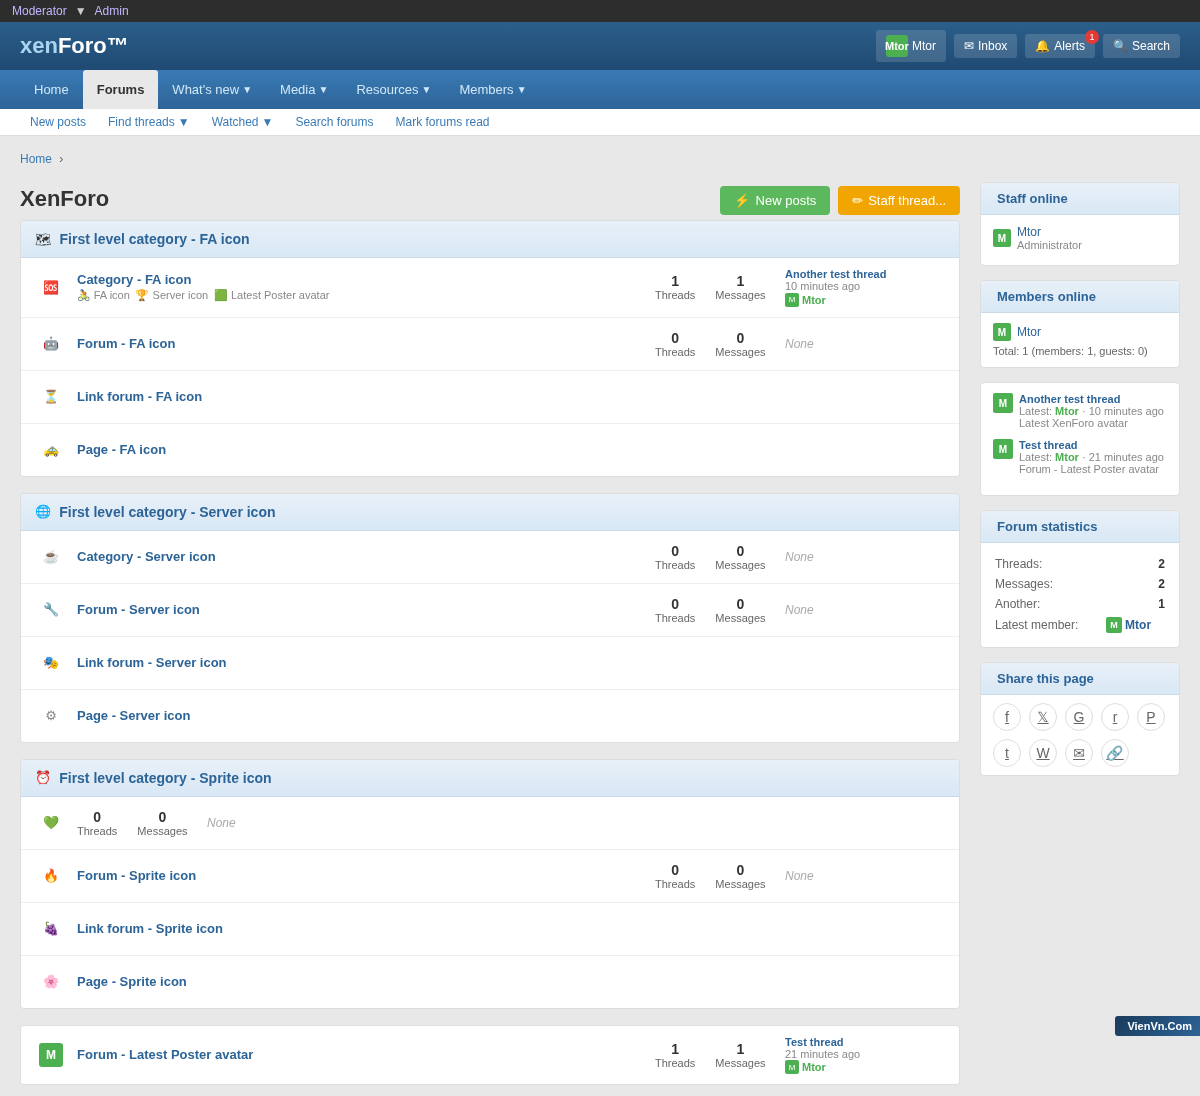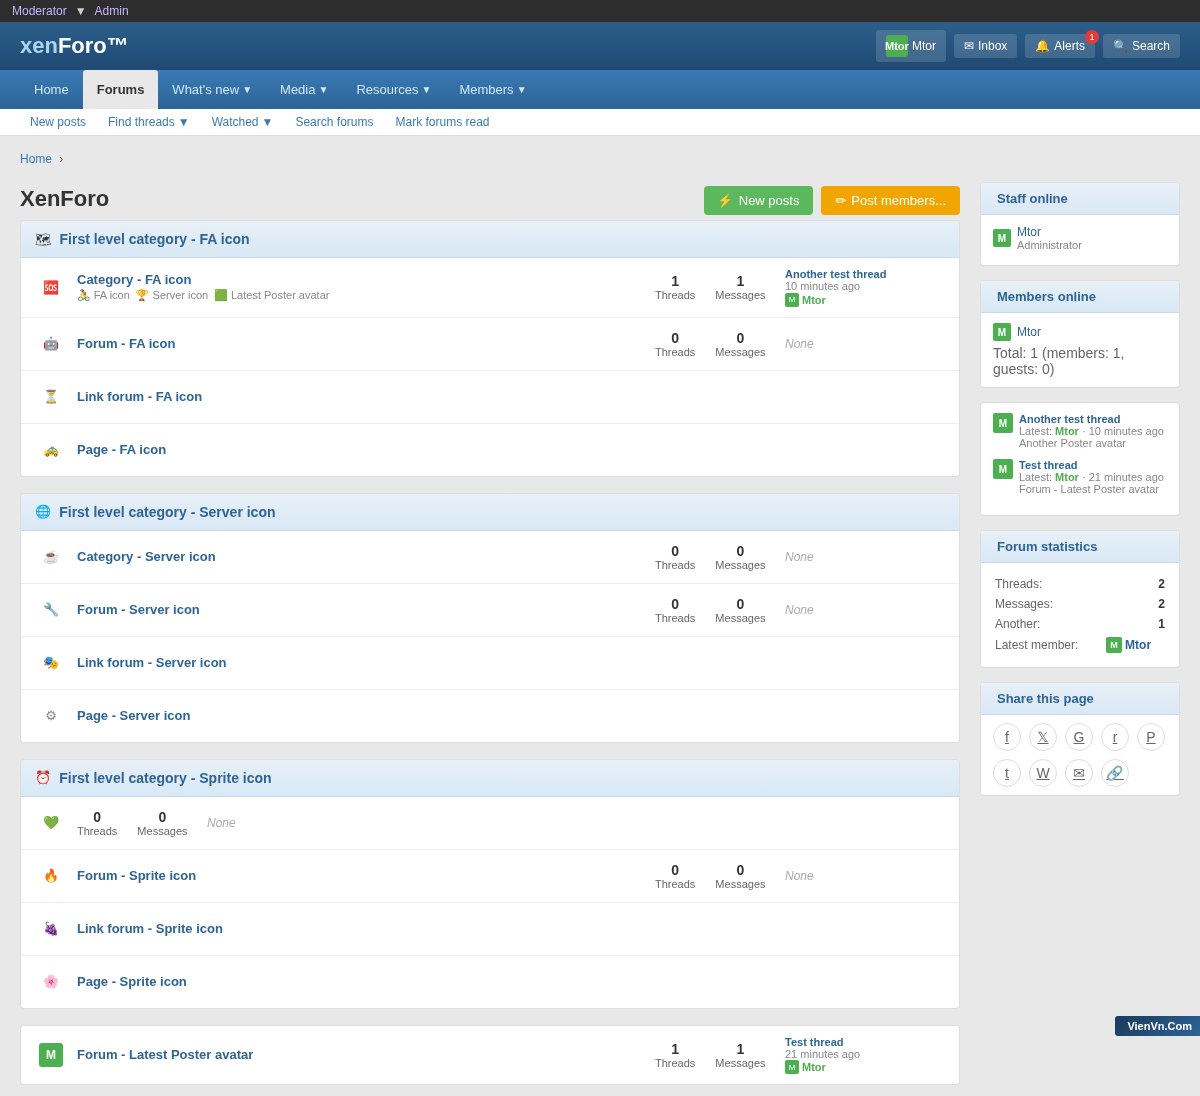--- a/index.html
+++ b/index.html
@@ -165,21 +165,21 @@
       margin-bottom: 4px; font-size: 12px;
     }
     .online-user .user-badge {
       width: 18px; height: 18px; border-radius: 2px;
       background: #4caf50; color: #fff;
       display: inline-flex; align-items: center; justify-content: center;
       font-size: 10px; font-weight: bold;
     }
     .online-user a { color: #2d6497; text-decoration: none; font-size: 12px; }
     .online-user .role { font-size: 11px; color: #888; display: block; }
-    .total-online { font-size: 14px; color: #666; margin-top: 0; }
+    .total-online { font-size: 11px; color: #666; margin-top: 0; }
 
     .latest-post-item { margin-bottom: 10px; display: flex; gap: 6px; align-items: flex-start; }
     .latest-post-avatar {
       width: 20px; height: 20px; border-radius: 2px;
       background: #4caf50; color: #fff;
       display: inline-flex; align-items: center; justify-content: center;
       font-size: 10px; font-weight: bold; flex-shrink: 0;
     }
     .latest-post-info { font-size: 11px; }
     .latest-post-info a { color: #2d6497; text-decoration: none; font-weight: bold; }
@@ -288,21 +288,21 @@
 
     <div class="page-title-row">
       <h1 class="page-title">XenForo</h1>
       <div style="display:flex;gap:8px;">
         <a href="#" class="btn-new-posts">
           <span>⚡</span>
           <span>New posts</span>
         </a>
         <a href="#" class="btn-post-thread">
           <span>✏</span>
-          <span>Post members...</span>
+          <span>Staff thread...</span>
         </a>
       </div>
     </div>
 
     <div class="category-block">
       <div class="category-header">
         <span>🗺</span>
         <a href="#" class="category-header-title">First level category - FA icon</a>
       </div>
 
@@ -561,21 +561,21 @@
     <div class="sidebar-box">
       <div class="sidebar-box-content">
         <div class="latest-post-item">
           <span class="latest-post-avatar">M</span>
           <div class="latest-post-info">
             <a href="#">Another test thread</a>
             <div class="meta">
               Latest: <a href="#" style="color:#4caf50;text-decoration:none;">Mtor</a>
               · <span>10 minutes ago</span>
             </div>
-            <div class="meta">Another Poster avatar</div>
+            <div class="meta">Latest XenForo avatar</div>
           </div>
         </div>
         <div class="latest-post-item">
           <span class="latest-post-avatar">M</span>
           <div class="latest-post-info">
             <a href="#">Test thread</a>
             <div class="meta">
               Latest: <a href="#" style="color:#4caf50;text-decoration:none;">Mtor</a>
               · <span>21 minutes ago</span>
             </div>

